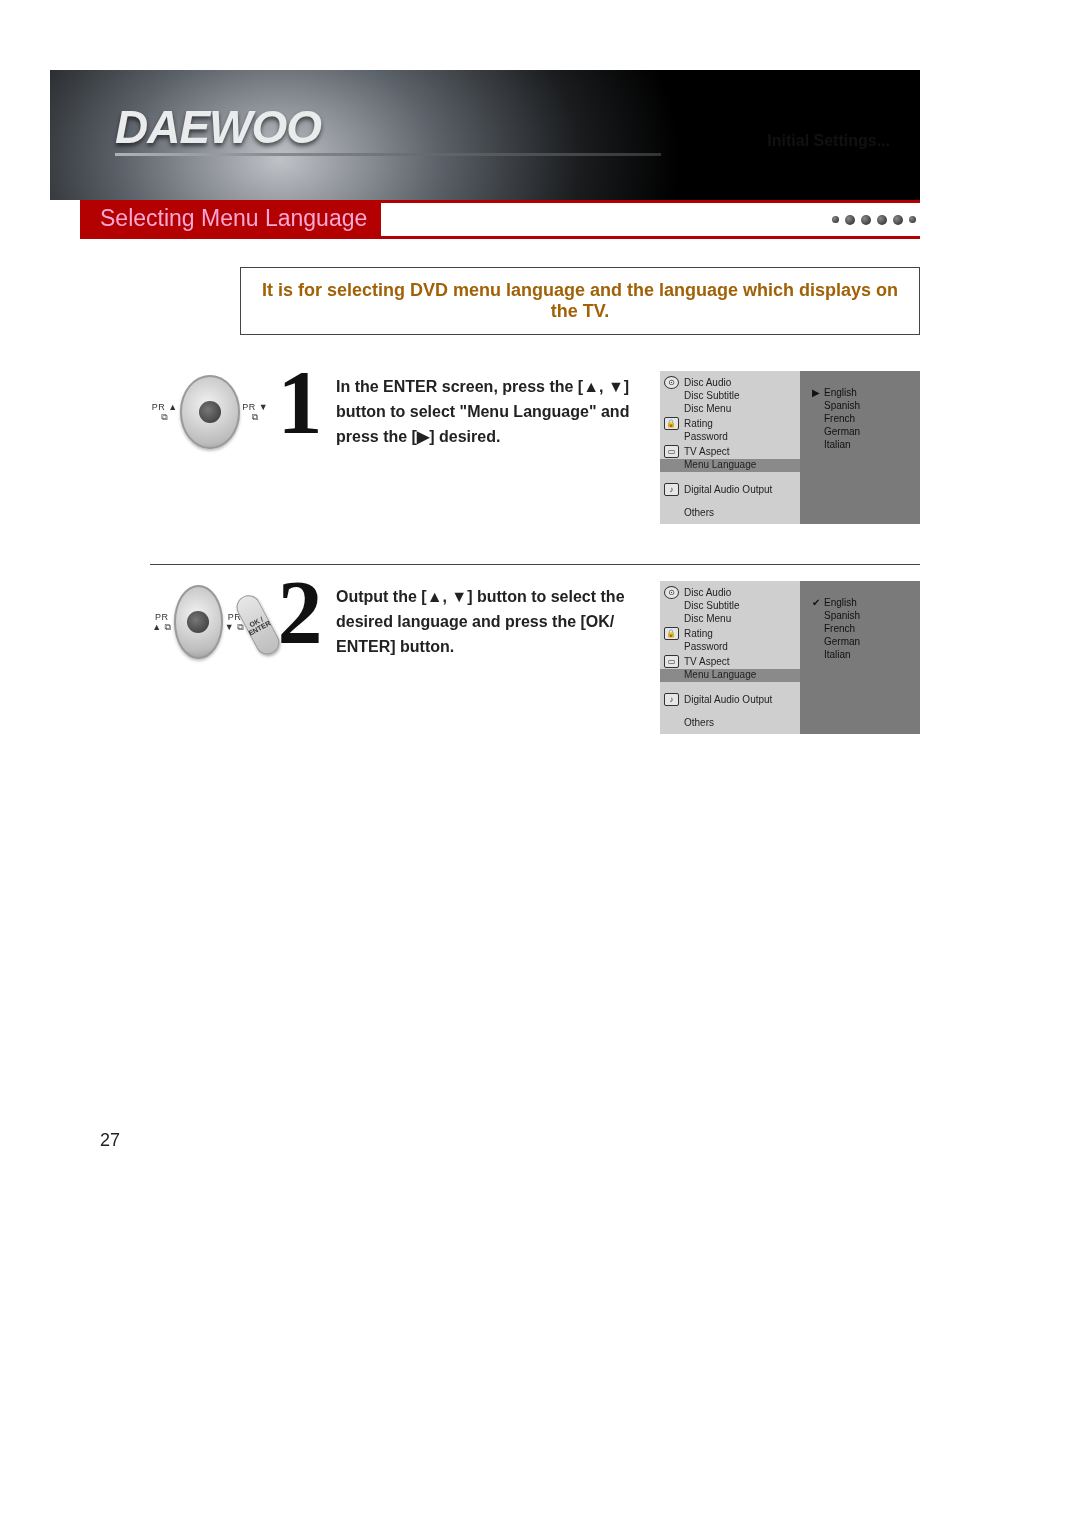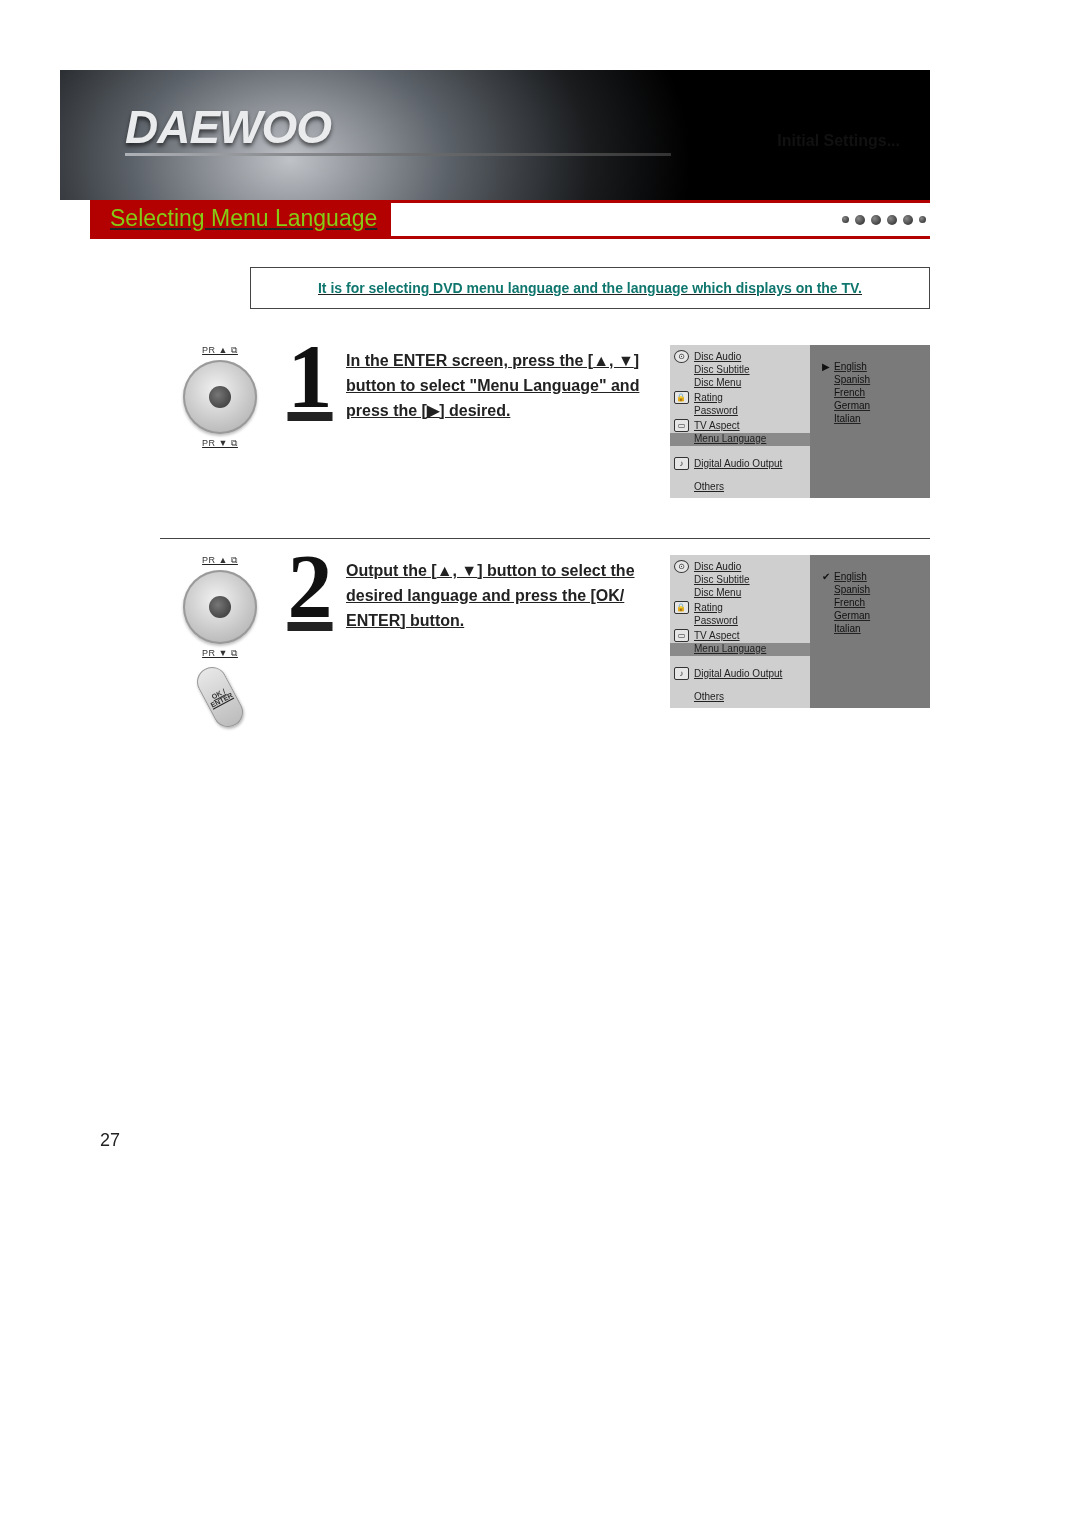--- a/index.html
+++ b/index.html
@@ -8,23 +8,22 @@
     width: 1080px;
     height: 1528px;
     background: #fff;
     font-family: Arial, Helvetica, sans-serif;
     color: #222;
     position: relative;
   }
   .page {
     position: absolute;
     top: 70px;
-    left: 60px;
+    left: 50px;
     width: 870px;
-    text-decoration: underline;
   }
   
   .banner {
     position: relative;
     width: 870px;
     height: 130px;
     background: radial-gradient(ellipse 400px 280px at 230px 90px, #bfc2c7 0%, #5b6168 40%, #1a1c1e 75%, #000 100%);
     overflow: hidden;
   }
   .brand {
@@ -58,58 +57,58 @@
   .red-wrap{
     margin-left:30px;
     width:840px;
     border-top:3px solid #b30000;
     border-bottom:3px solid #b30000;
     display:flex;
     align-items:center;
   }
   .red-wrap .title{
     background:#b30000;
-    color:#84cc16;
+    color:#f9a8d4;
     font-size:23px;
     padding:2px 14px 4px 20px;
   }
   .red-wrap .blank{flex:1;}
   .dots{
     margin-left:8px; display:flex; gap:6px; align-items:center; padding-right:4px;
   }
   .dots span{
     width:10px;height:10px;border-radius:50%;
     background:radial-gradient(circle at 35% 35%, #888, #222);
   }
   .dots span.sm{width:7px;height:7px;}
   
   .intro-box{
     margin: 28px 0 0 190px;
     width: 680px;
     border:1px solid #444;
     padding:12px 14px;
-    font-size:14px;
+    font-size:18px;
     font-weight:bold;
-    color:#0f766e;
+    color:#a16207;
     text-align:center;
   }
   
   .step{
     display:flex;
     margin: 40px 0 0 100px;
     width: 770px;
     align-items:flex-start;
     border-top:1px solid #444;
     padding-top:16px;
   }
   .step.first{border-top:none;padding-top:0;margin-top:36px;}
   .remote{
     width:120px;
     flex:0 0 120px;
-    display:flex; flex-direction:column; align-items:center;
+    display:flex; flex-direction:row; align-items:center;
     font-size:10px;
     text-align:center;
     color:#333;
   }
   .dpad{
     position:relative;
     width:74px;height:74px;
     border-radius:50%;
     background:radial-gradient(circle at 45% 40%, #f2f2f2, #bcbcbc 70%, #888);
     box-shadow: inset 0 0 0 2px #9a9a9a, 0 2px 3px rgba(0,0,0,.25);

